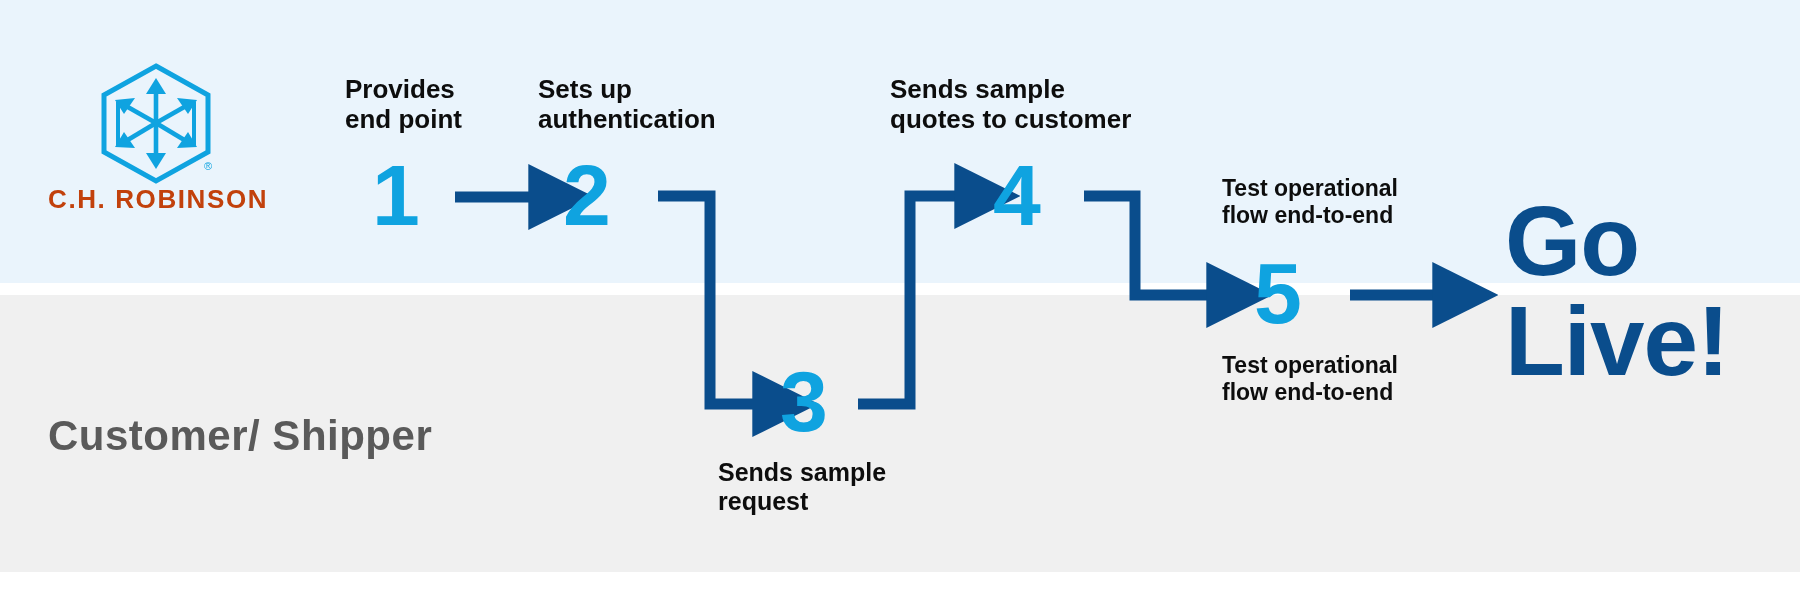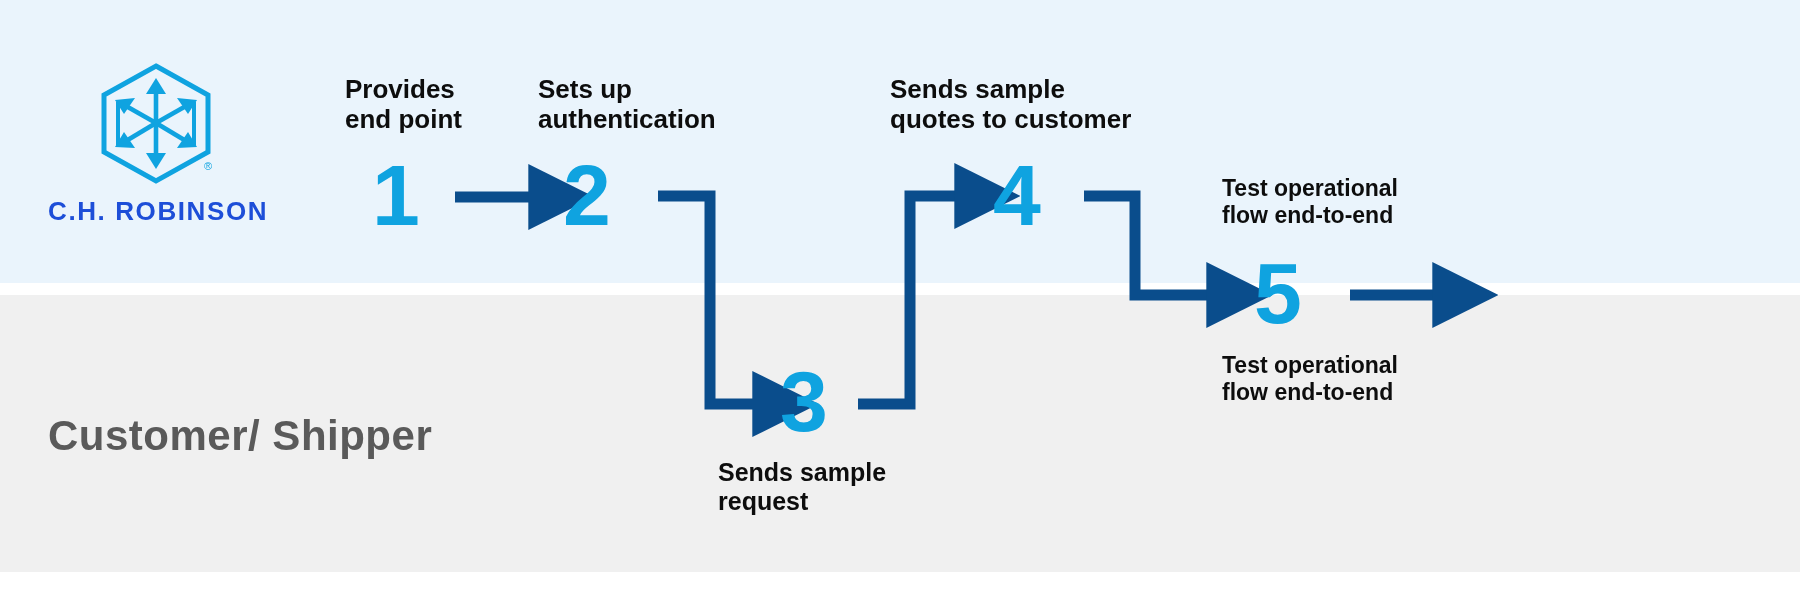--- a/index.html
+++ b/index.html
@@ -32,26 +32,25 @@
 
   
   .logo-wrap {
     position: absolute;
     left: 48px; top: 62px;
     width: 220px;
     text-align: center;
   }
   .logo-mark { display: block; margin: 0 auto; }
   .logo-word {
-    margin-top: 12px;
     font-family: "Liberation Sans", sans-serif;
     font-weight: bold;
     font-size: 26px;
     letter-spacing: 1.6px;
-    color: #1d4ed8;
+    color: #c2410c;
     white-space: nowrap;
   }
 
   
   .lane-label {
     position: absolute;
     left: 48px; top: 412px;
     font-weight: bold;
     font-size: 42px;
     line-height: 1.12;
@@ -193,14 +192,16 @@
 flow end-to-end</div>
   <div class="caption cap-3">Sends sample
 request</div>
 
   <div class="numeral n1">1</div>
   <div class="numeral n2">2</div>
   <div class="numeral n3">3</div>
   <div class="numeral n4">4</div>
   <div class="numeral n5">5</div>
 
+  <div class="go-live">Go
+Live!</div>
 
 </div>
 
 </body></html>

